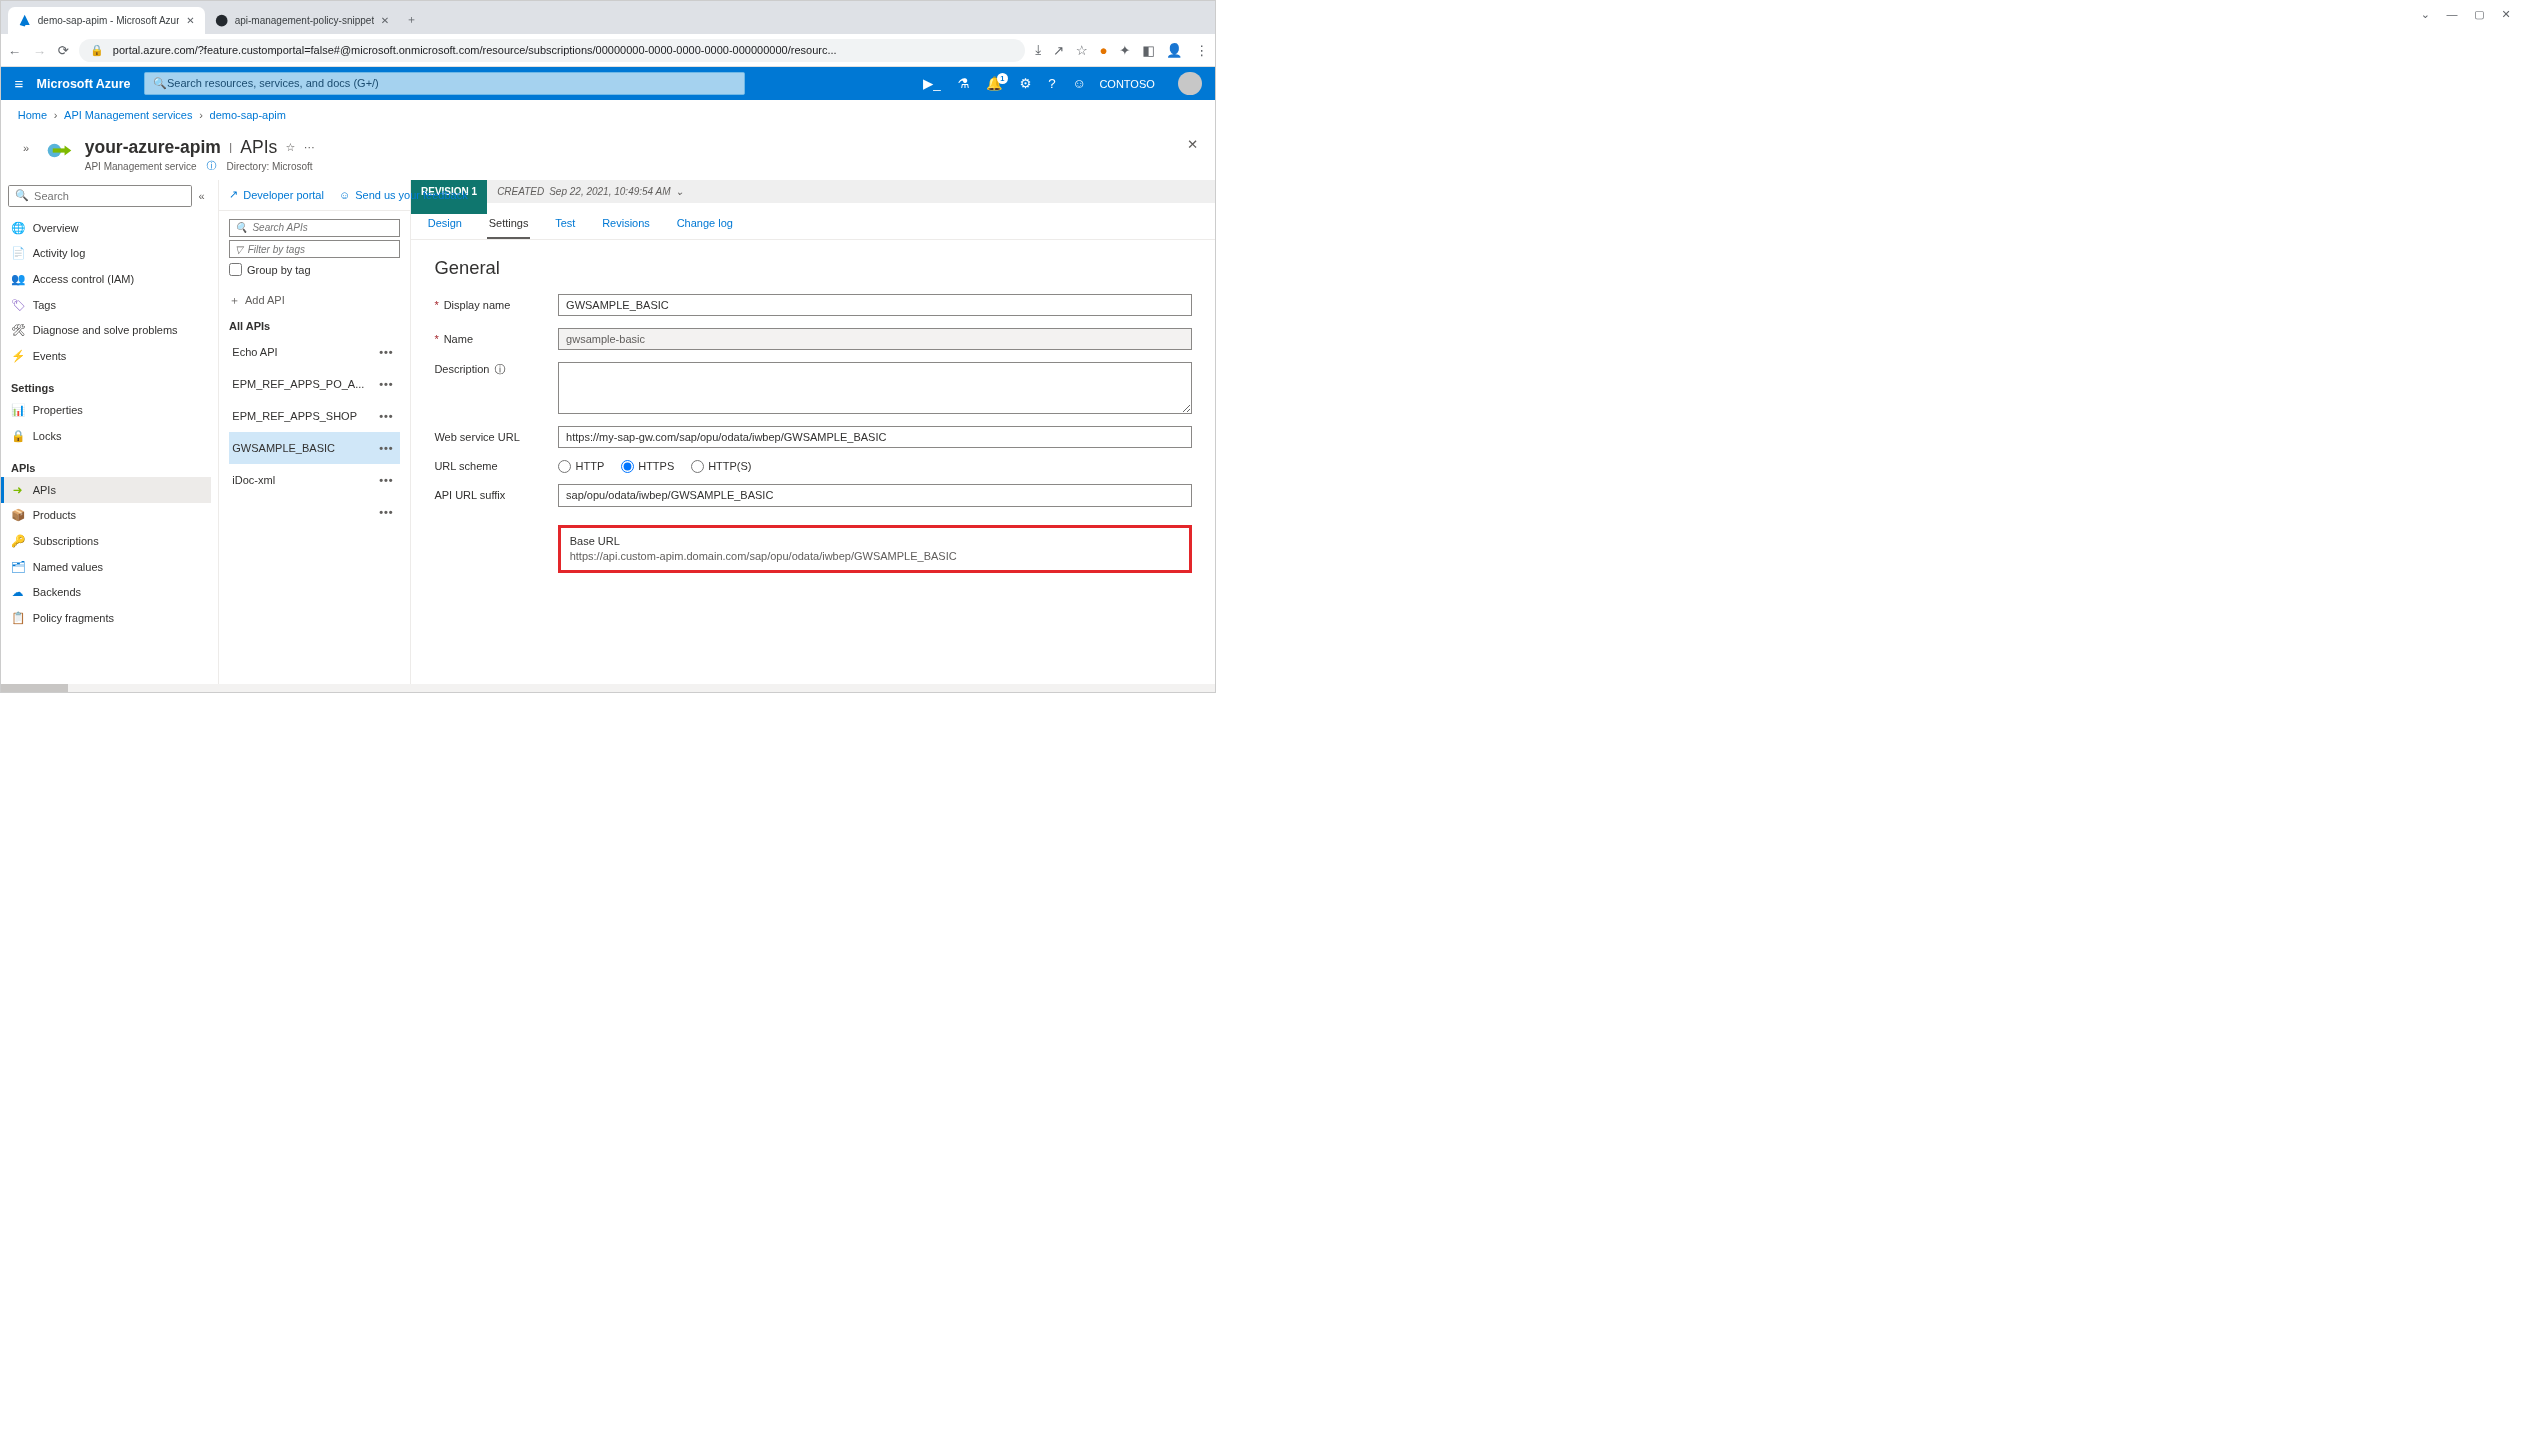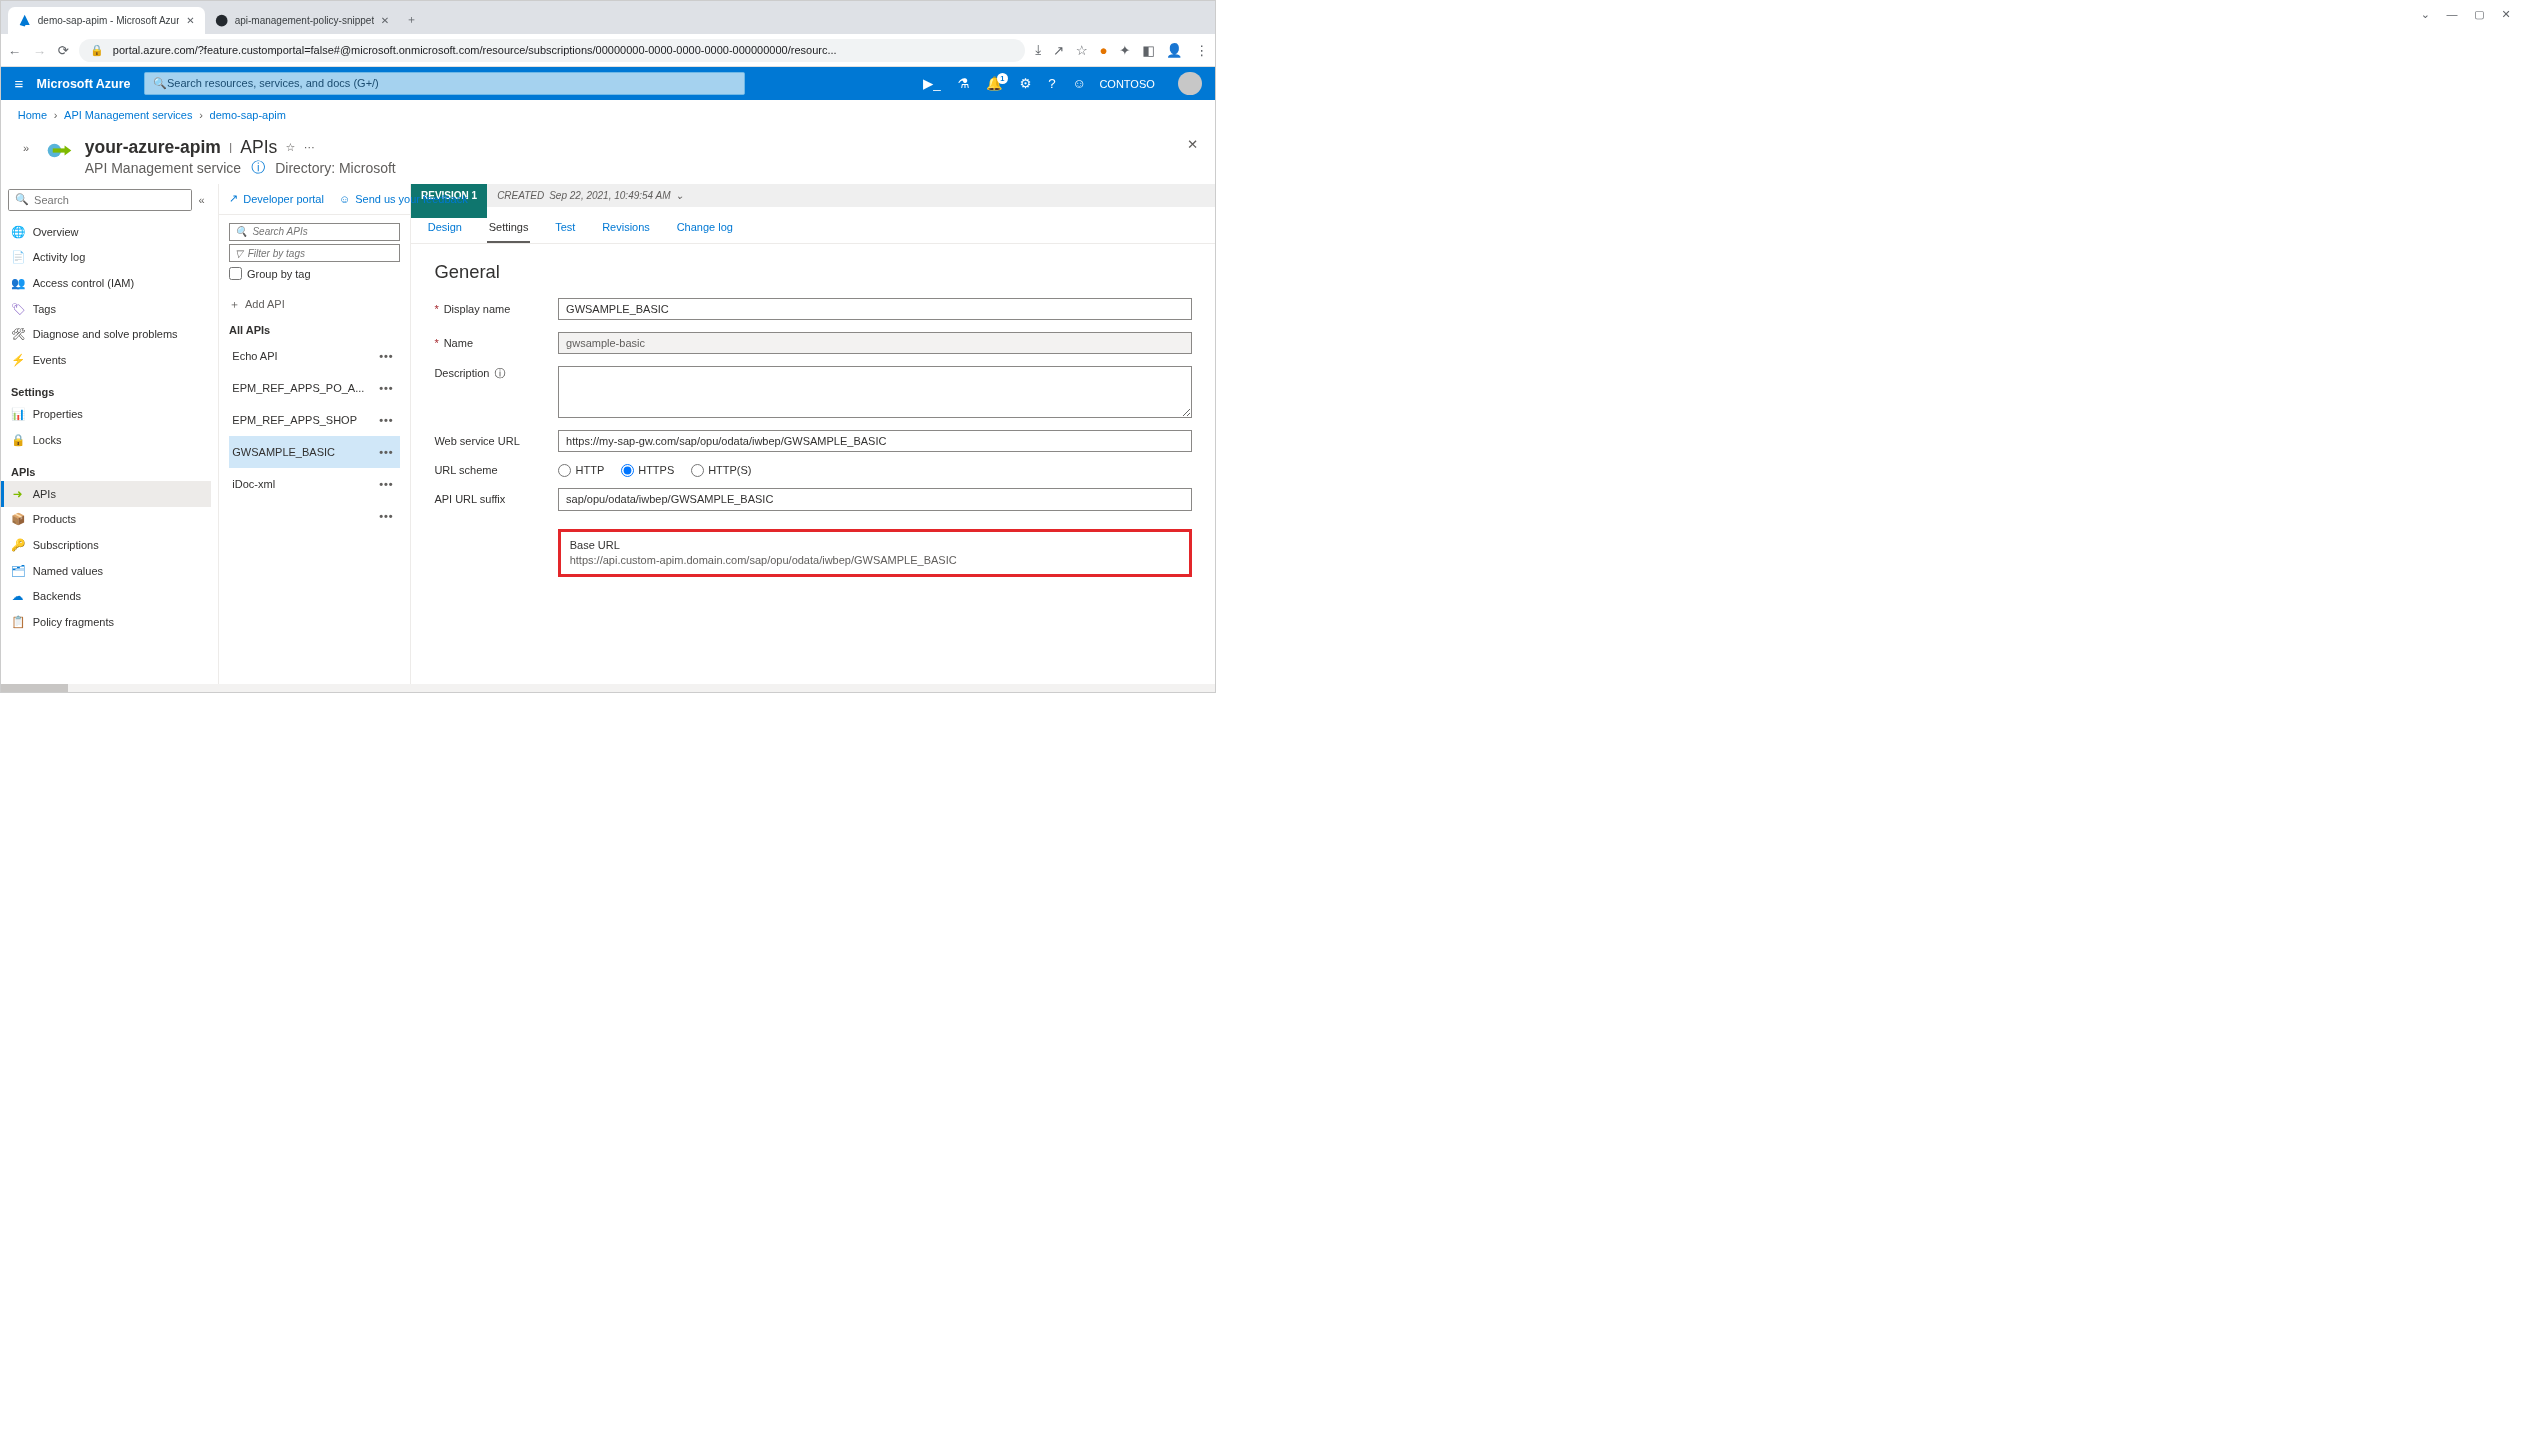--- a/index.html
+++ b/index.html
@@ -41,21 +41,21 @@
 .breadcrumb a { color: #0078d4; }
 .breadcrumb .sep { color: #605e5c; }
 
 
 .blade-header { display: flex; align-items: flex-start; padding: 6.7px 16.7px; gap: 11.7px; }
 .resource-icon { width: 27px; height: 27px; }
 .blade-titles { flex: 1; }
 .blade-title-row { display: flex; align-items: center; gap: 8.3px; }
 .blade-title { font-size: 17.5px; font-weight: 600; }
 .blade-section { font-size: 17.5px; color: #323130; }
-.blade-subtitle { color: #605e5c; font-size: 14px; margin-top: 1.7px; display: flex; gap: 10px; align-items: center; }
+.blade-subtitle { color: #605e5c; font-size: 10px; margin-top: 1.7px; display: flex; gap: 10px; align-items: center; }
 .close-blade { margin-left: auto; color: #605e5c; font-size: 13.4px; align-self: flex-start; }
 
 
 .main { flex: 1; display: flex; overflow: hidden; }
 .expand-handle { width: 16.7px; display: flex; align-items: flex-start; justify-content: center; padding-top: 5px; color: #605e5c; }
 
 
 .sidebar { width: 217px; border-right: 0; display: flex; flex-direction: column; padding-right: 6.7px; }
 .sidebar-search { display: flex; align-items: center; margin: 5px 6.7px 8.3px 6.7px; gap: 6.7px; }
 .sidebar-search .box { flex: 1; border: 0.8px solid #8a8886; border-radius: 1.7px; display: flex; align-items: center; padding: 3.3px 6.7px; gap: 5px; color: #605e5c; }

